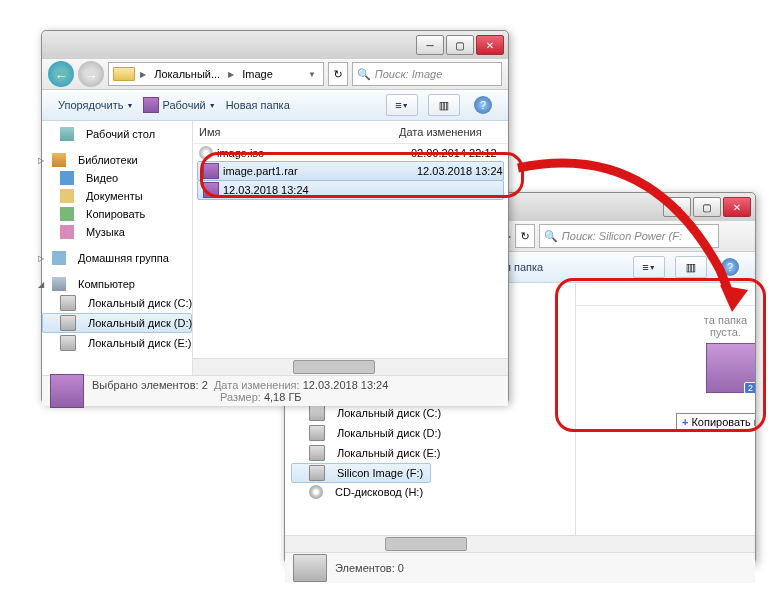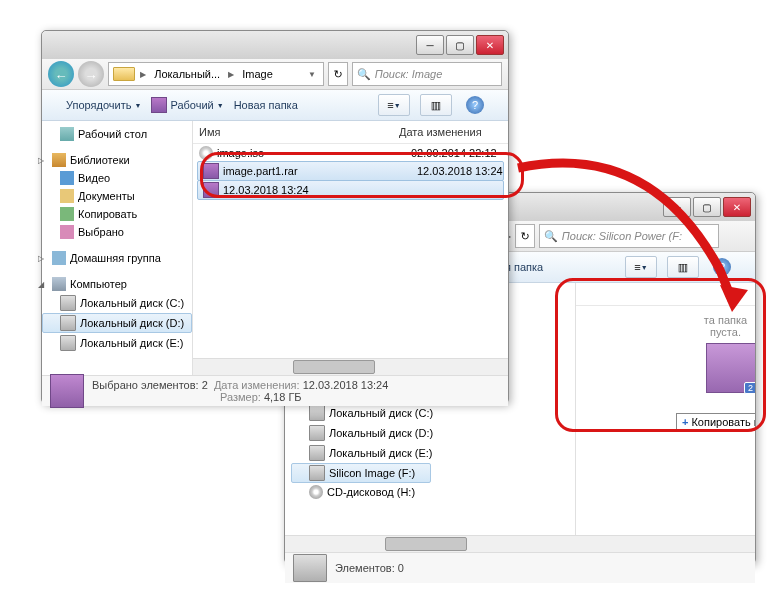--- a/index.html
+++ b/index.html
@@ -9,28 +9,28 @@
 .tbtn.close{background:linear-gradient(#e67,#c23);color:#fff;border-color:#933}
 .addr{height:30px;background:linear-gradient(#f7f7f7,#e8e8e8);display:flex;align-items:center;padding:0 6px;gap:4px;border-bottom:1px solid #ccc}
 .navbtn{width:26px;height:26px;border-radius:50%;background:radial-gradient(#6bb 30%,#2993c8);display:flex;align-items:center;justify-content:center;color:#fff;font-size:13px;cursor:pointer}
 .navbtn.fwd{background:radial-gradient(#ddd 30%,#aaa)}
 .crumb{flex:1;height:22px;background:#fff;border:1px solid #b0b0b0;display:flex;align-items:center;padding:0 4px;gap:2px}
 .crumb span{padding:0 3px}
 .sep{color:#666;font-size:8px}
 .fld{width:14px;height:12px;background:linear-gradient(#ffe9a8,#e8c05a);border:1px solid #c9a53e;border-radius:1px;display:inline-block}
 .search{width:140px;height:22px;background:#fff;border:1px solid #b0b0b0;display:flex;align-items:center;padding:0 4px;color:#888;font-style:italic}
 .mag{margin-right:4px;font-style:normal}
-.toolbar{height:30px;background:linear-gradient(#fafdff,#e2edf7);border-bottom:1px solid #c7d5e3;display:flex;align-items:center;padding:0 24px;gap:10px}
+.toolbar{height:30px;background:linear-gradient(#fafdff,#e2edf7);border-bottom:1px solid #c7d5e3;display:flex;align-items:center;padding:0 16px;gap:10px}
 .tool{color:#1e395b;cursor:pointer;display:flex;align-items:center;gap:3px}
 .drop{font-size:7px;color:#1e395b}
 .spacer{flex:1}
 .viewbtn{width:30px;height:20px;border:1px solid #b8c8d8;background:linear-gradient(#fff,#e8eff6);border-radius:2px;display:flex;align-items:center;justify-content:center;cursor:pointer}
 .body{display:flex;height:calc(100% - 118px);background:#fff}
 .tree{width:150px;border-right:1px solid #e0e0e0;overflow:hidden;padding:4px 0}
-.tnode{padding:2px 4px 2px 18px;display:flex;align-items:center;gap:4px;cursor:pointer;white-space:nowrap}
+.tnode{padding:2px 4px 2px 18px;display:flex;align-items:center;gap:12px;cursor:pointer;white-space:nowrap}
 .tnode.sel{background:linear-gradient(#eaf3fb,#d3e7f7);border:1px solid #a8c8e4;border-radius:2px;padding:1px 3px 1px 17px}
 .tnode .ic{width:14px;height:14px;flex-shrink:0}
 .tri{position:absolute;margin-left:-14px;font-size:8px;color:#666}
 .ic-desktop{background:linear-gradient(#9cc,#6aa)}
 .ic-lib{background:linear-gradient(#e8b860,#c88830)}
 .ic-vid{background:#5a9bd5}
 .ic-doc{background:#e8c878}
 .ic-img{background:#7ab87a}
 .ic-mus{background:#d88ab8}
 .ic-home{background:#8ab8d8}
@@ -188,21 +188,21 @@
       <div class="tnode">
           <span class="ic ic-doc"></span>
           <span>Документы</span>
         </div>
       <div class="tnode">
           <span class="ic ic-img"></span>
           <span>Копировать</span>
         </div>
       <div class="tnode">
           <span class="ic ic-mus"></span>
-          <span>Выбрано</span>
+          <span>Музыка</span>
         </div>
       <div style="height:8px"></div>
       <div class="tnode" style="padding-left:10px">
           <span class="tri">▷</span>
           <span class="ic ic-home"></span>
           <span>Домашняя группа</span>
         </div>
       <div style="height:8px"></div>
       <div class="tnode" style="padding-left:10px">
           <span class="tri">◢</span>

